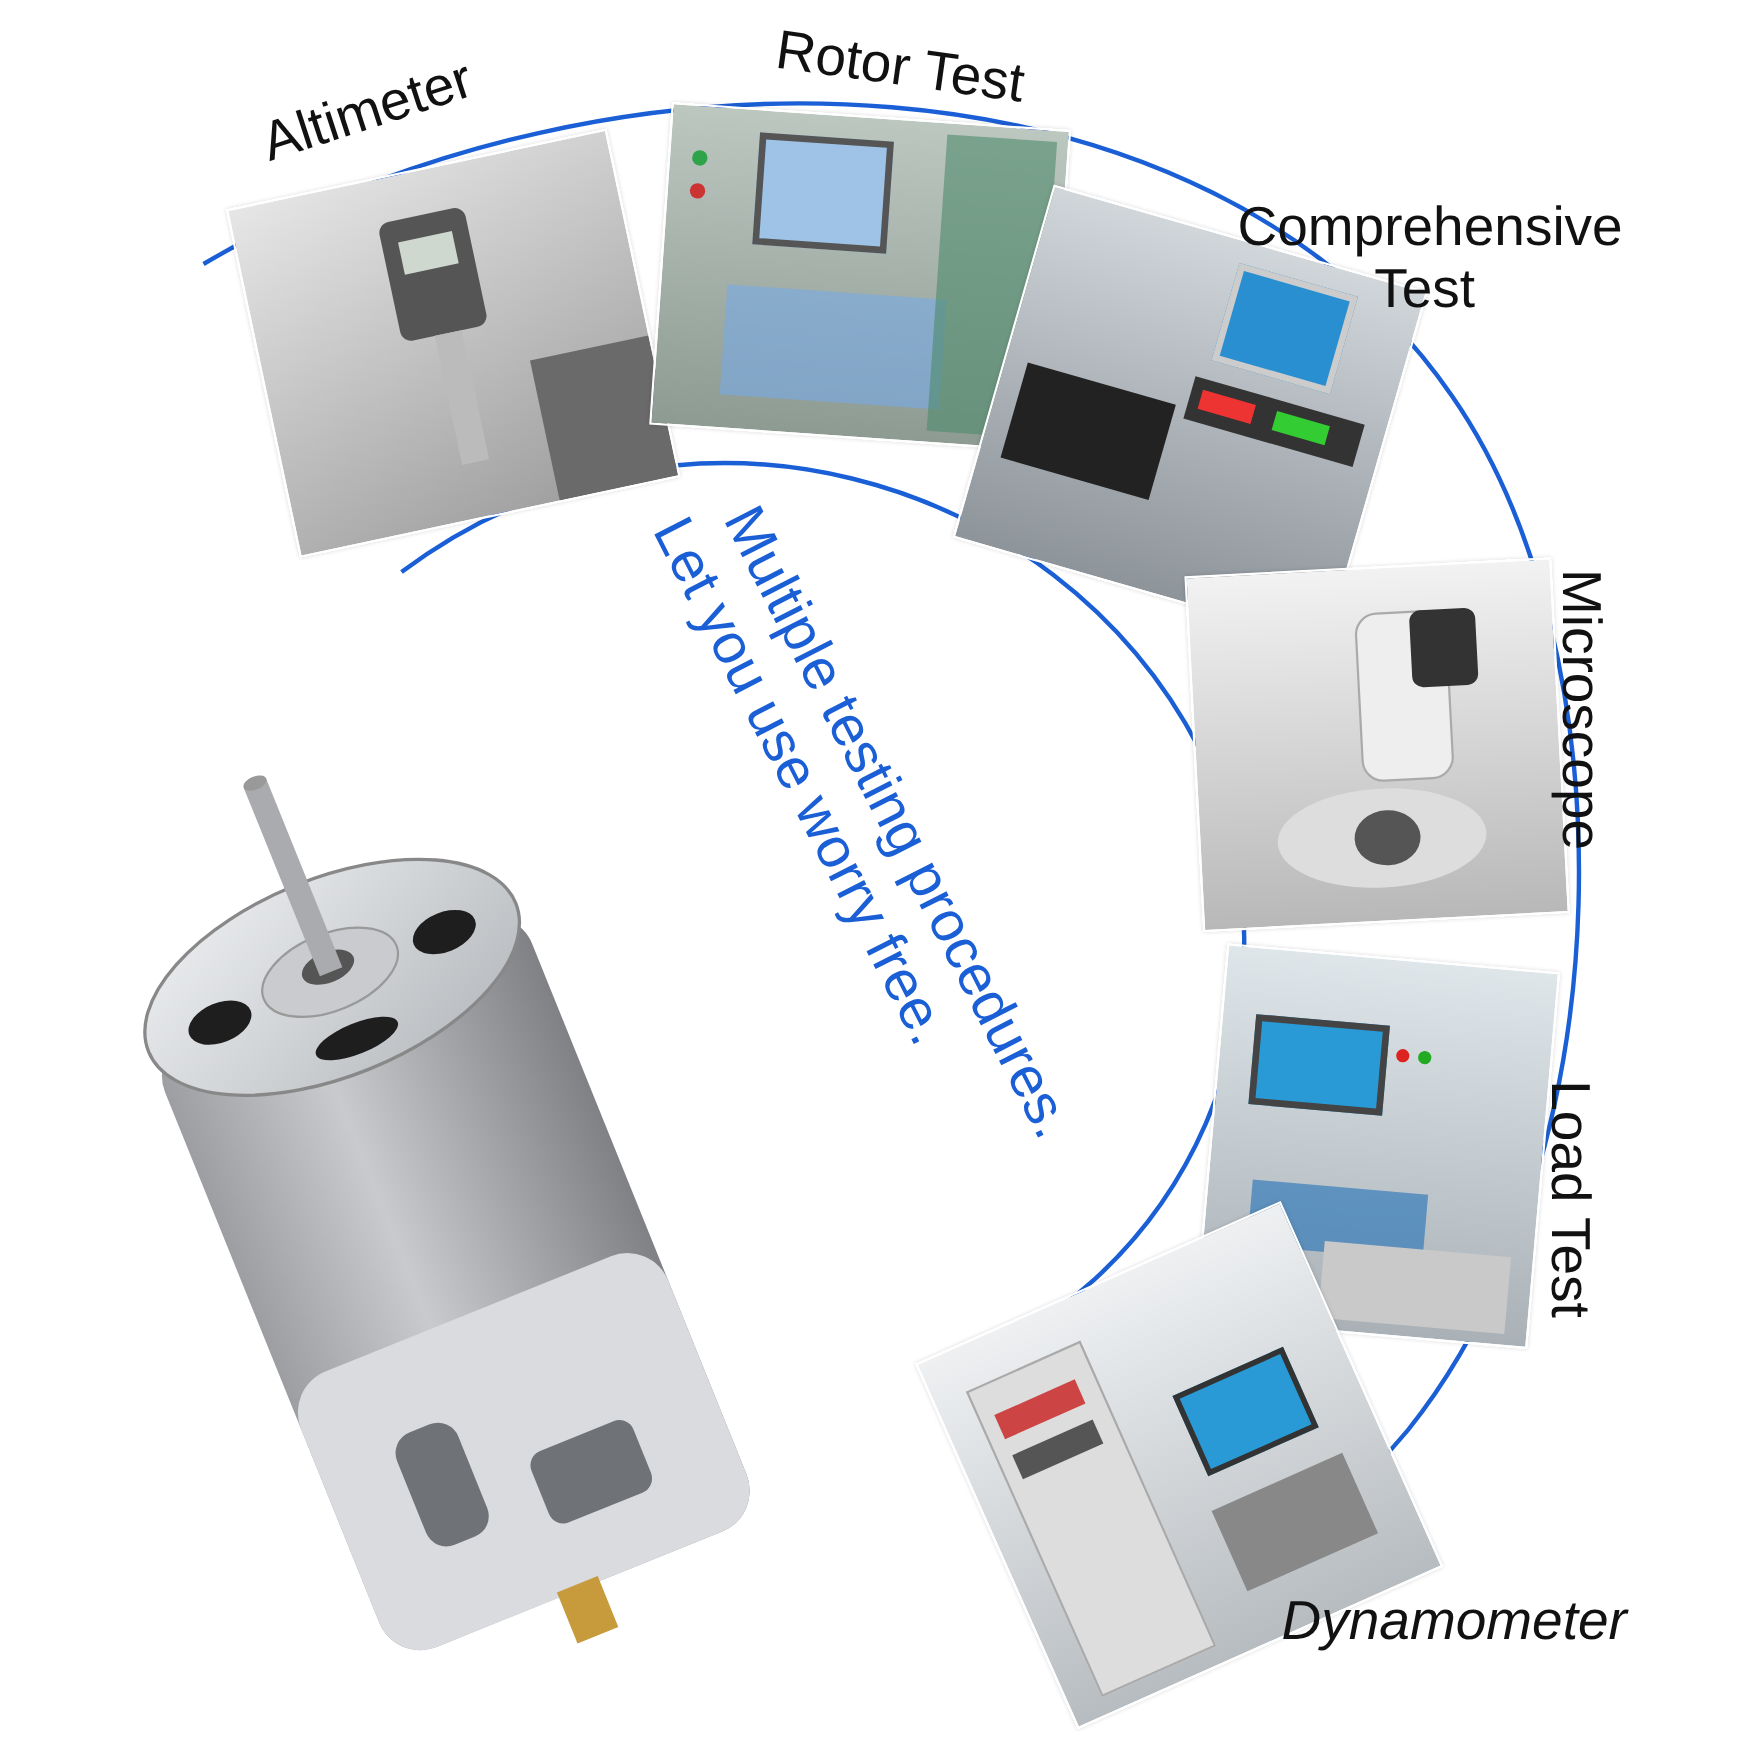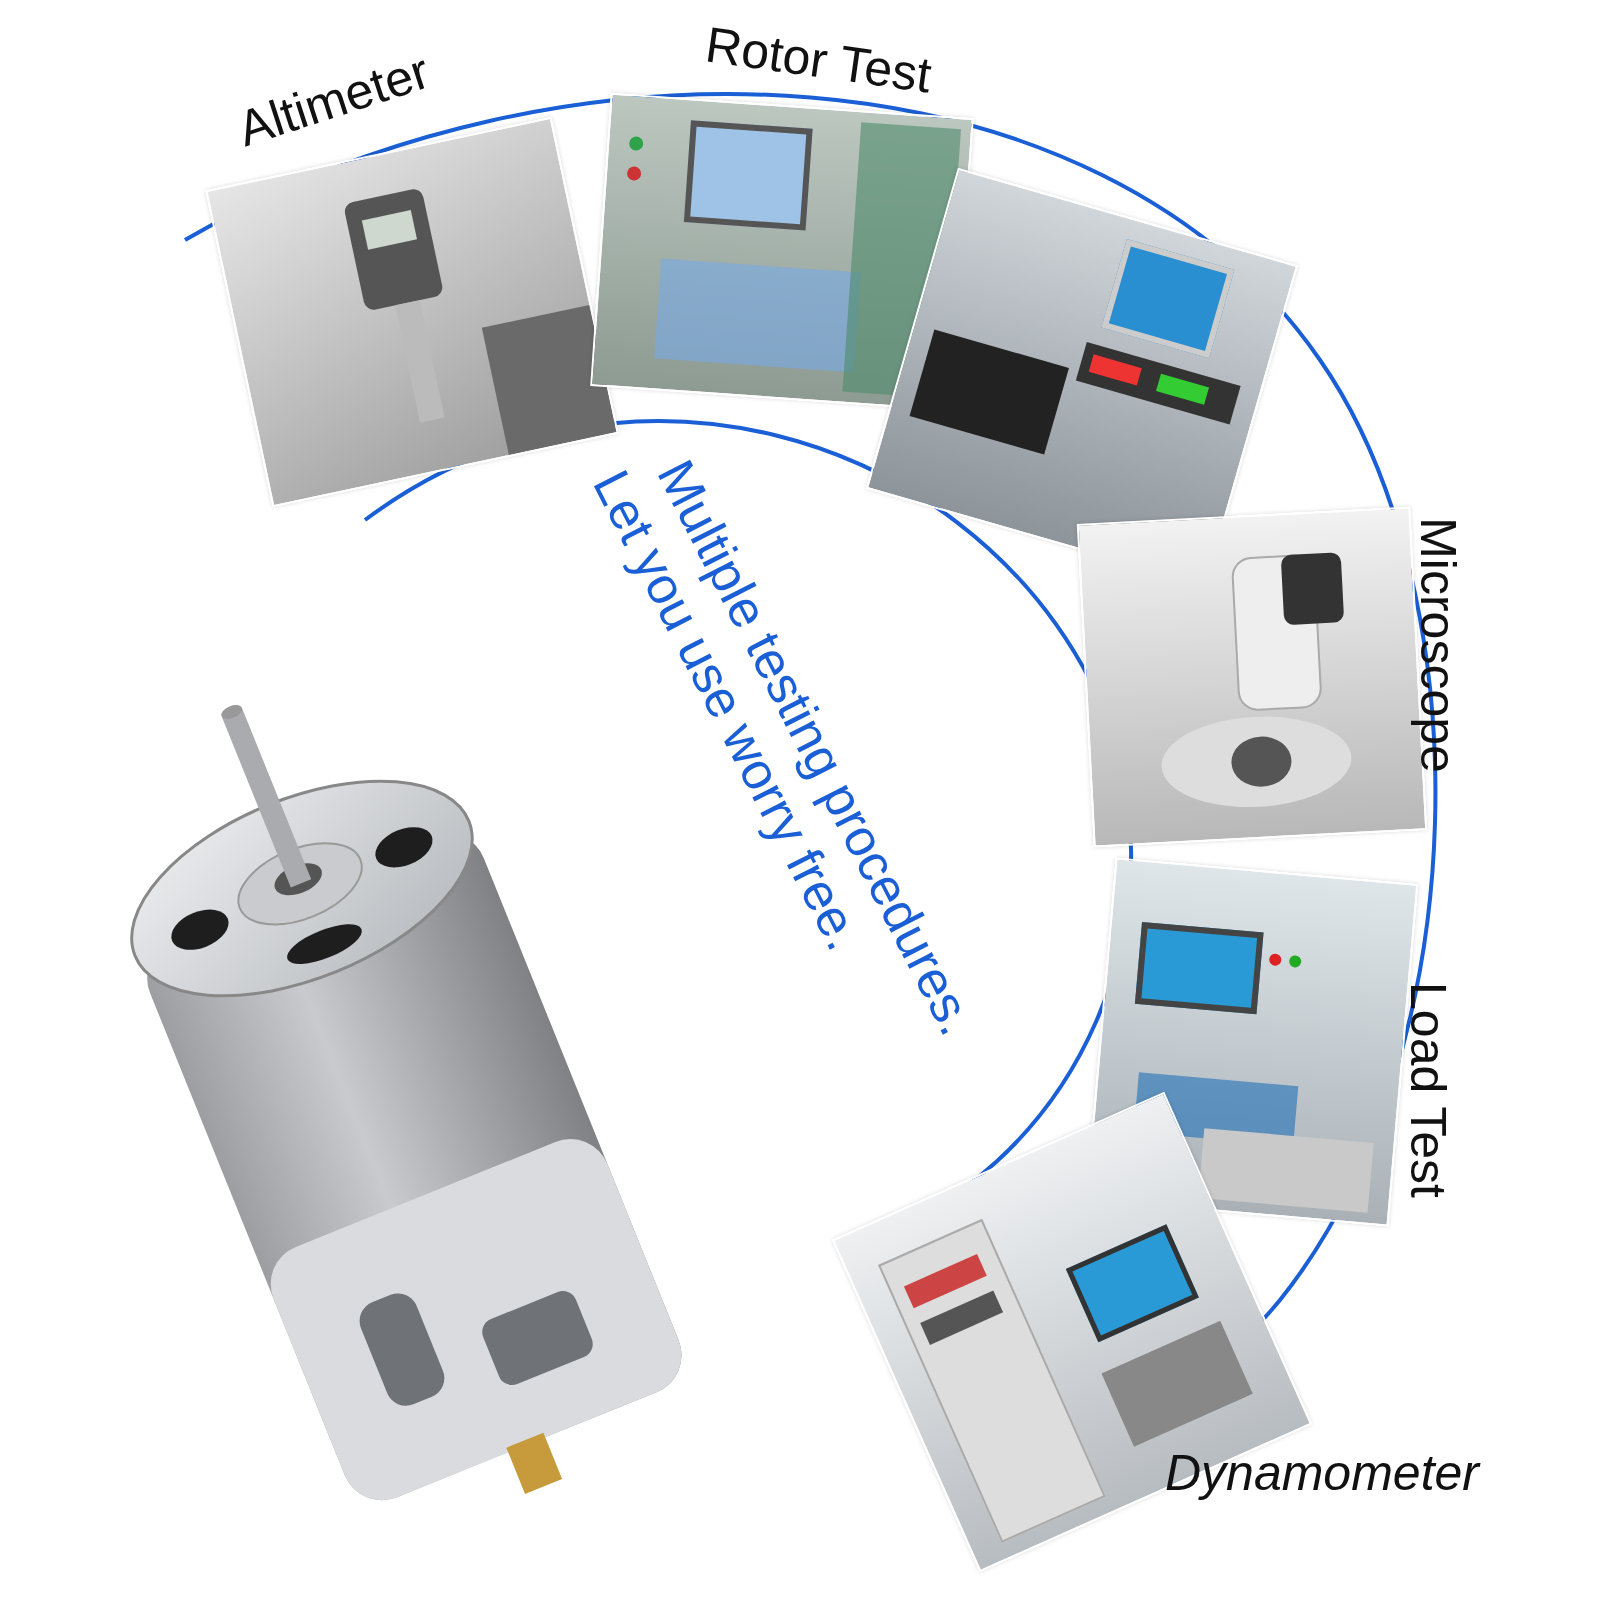--- a/index.html
+++ b/index.html
@@ -96,20 +96,22 @@
     <ellipse cx="190" cy="230" rx="30" ry="18" fill="#1e1e1e"></ellipse>
     <ellipse cx="410" cy="230" rx="30" ry="18" fill="#1e1e1e"></ellipse>
     <ellipse cx="300" cy="290" rx="40" ry="14" fill="#1e1e1e"></ellipse>
     <rect x="280" y="825" width="40" height="50" fill="#c79a3c"></rect>
   </g>
 </svg>
 
 <div class="label" style="left:235px;top:75px;transform:rotate(-18deg);">Altimeter</div>
 <div class="label" style="left:705px;top:35px;transform:rotate(8deg);">Rotor Test</div>
 <div style="position:absolute;left:1125px;top:178px;color:#111;font-size:50px;line-height:1.12;text-align:center;">
+  <div>Comprehensive</div>
+  <div style="margin-left:-10px;">Test</div>
 </div>
 <div class="label" style="left:1310px;top:620px;transform:rotate(90deg);">Microscope</div>
 <div class="label" style="left:1320px;top:1065px;transform:rotate(90deg);">Load Test</div>
 <div class="label" style="left:1165px;top:1448px;font-style:italic;">Dynamometer</div>
 
 <div class="tagline" style="left:700px;top:450px;transform:rotate(63deg);">
   <div>Multiple testing procedures.</div>
   <div style="margin-left:-20px;">Let you use worry free.</div>
 </div>
 

